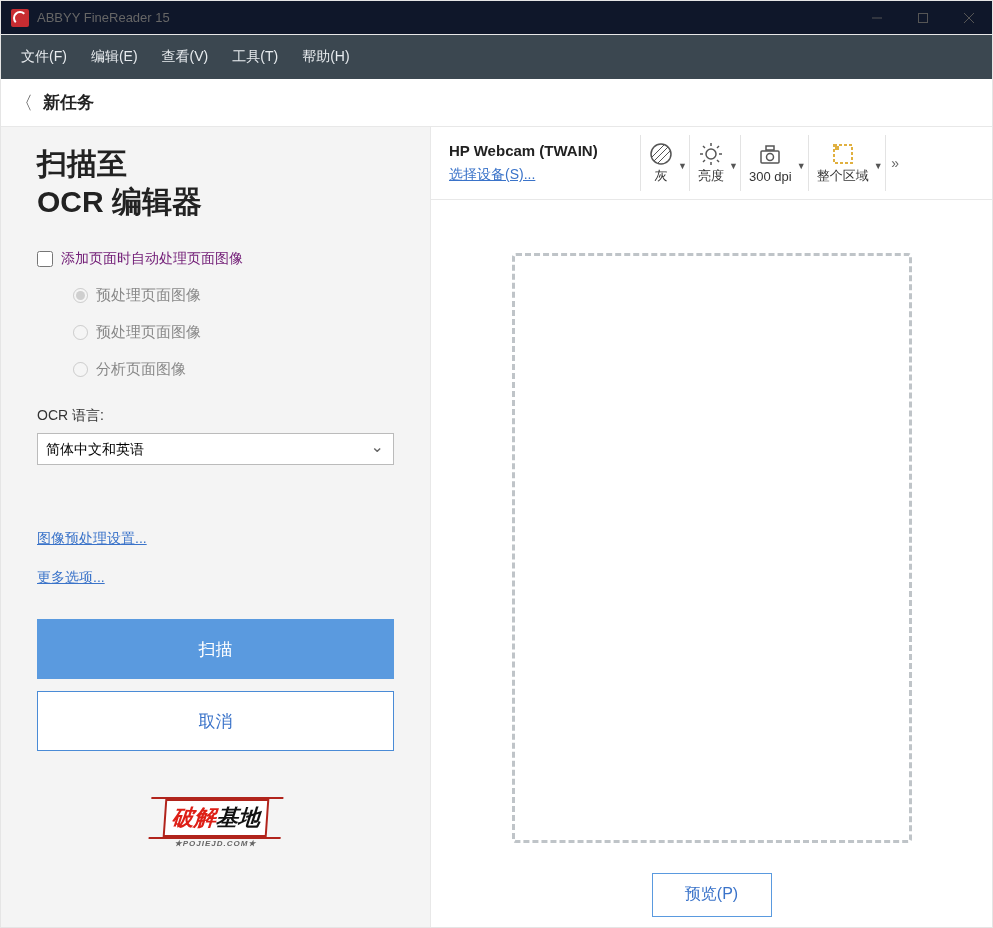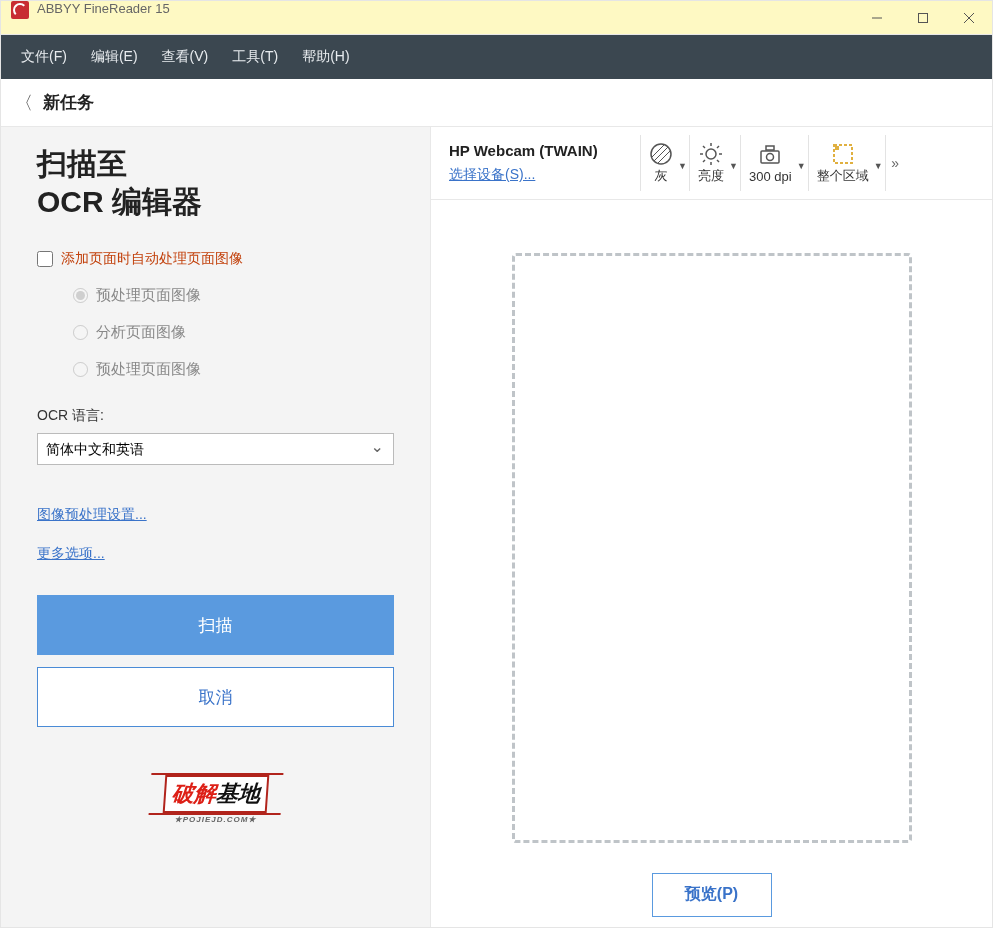--- a/index.html
+++ b/index.html
@@ -1,44 +1,44 @@
 <!DOCTYPE html>
 <html><head>
 <meta charset="utf-8">
 <style>
 * { box-sizing: border-box; margin: 0; padding: 0; font-family: "Microsoft YaHei", "Segoe UI", Arial, sans-serif; }
 body { width: 993px; height: 928px; background: #fff; overflow: hidden; border: 1px solid #e5e5e5; }
 
-.titlebar { height: 34px; display: flex; align-items: flex-start; background: #fef9c3; border-bottom: 1px solid #e8e8e8; }
+.titlebar { height: 34px; display: flex; align-items: center; background: #0f172a; border-bottom: 1px solid #e8e8e8; }
 .titlebar .app-icon { width: 18px; height: 18px; margin: 0 8px 0 10px; background: #c82d32; border-radius: 2px; position: relative; }
 .titlebar .app-icon::after { content: ""; position: absolute; width: 10px; height: 10px; border: 2px solid #fff; border-radius: 50%; top: 2px; left: 2px; border-right-color: transparent; border-bottom-color: transparent; }
 .titlebar .title { font-size: 13px; color: #666; }
 .titlebar .spacer { flex: 1; }
 .titlebar .winbtn { width: 46px; height: 34px; display: flex; align-items: center; justify-content: center; color: #555; font-size: 14px; cursor: pointer; }
 
 .menubar { height: 44px; background: #3b4750; display: flex; align-items: center; padding: 0 8px; }
 .menubar .item { color: #e8ecef; font-size: 14px; padding: 6px 12px; cursor: pointer; }
 
 .task-header { height: 48px; display: flex; align-items: center; padding: 0 14px; border-bottom: 1px solid #e8e8e8; }
 .task-header .back { font-size: 18px; color: #555; margin-right: 10px; cursor: pointer; }
 .task-header .label { font-size: 17px; font-weight: 600; color: #222; }
 
 .content { display: flex; height: calc(100% - 34px - 34px - 48px); }
 
 .left-panel { width: 430px; background: #f4f4f4; padding: 18px 36px; border-right: 1px solid #e8e8e8; }
 .left-panel h1 { font-size: 30px; font-weight: 700; color: #222; line-height: 1.25; margin-bottom: 30px; }
 .checkbox-row { display: flex; align-items: center; margin-bottom: 12px; }
 .checkbox-row input[type=checkbox] { width: 16px; height: 16px; margin-right: 8px; }
-.checkbox-row label { font-size: 14px; color: #c2410c; }
+.checkbox-row label { font-size: 14px; color: #701a75; }
 .radio-group { padding-left: 36px; margin-bottom: 28px; }
 .radio-row { display: flex; align-items: center; margin: 18px 0; }
 .radio-row input[type=radio] { width: 15px; height: 15px; margin-right: 8px; }
 .radio-row label { font-size: 15px; color: #888; }
 .field-label { font-size: 14px; color: #333; margin-bottom: 8px; }
-.select-wrap { position: relative; margin-bottom: 40px; border-radius: 16px; }
+.select-wrap { position: relative; margin-bottom: 64px; border-radius: 16px; }
 .select-wrap select { width: 100%; height: 32px; font-size: 14px; padding: 0 8px; border: 1px solid #bbb; background: #fff; appearance: none; }
 .select-wrap::after { content: "⌄"; position: absolute; right: 10px; top: 4px; font-size: 16px; color: #666; pointer-events: none; }
 .link { display: inline-block; font-size: 14px; color: #3a73c9; text-decoration: underline; margin-bottom: 20px; cursor: pointer; }
 .btn { width: 100%; height: 60px; font-size: 17px; border: 1px solid #4a8bd6; cursor: pointer; margin-top: 12px; }
 .btn-primary { background: #5a9adf; color: #fff; border-color: #5a9adf; }
 .btn-secondary { background: #fff; color: #3a73c9; }
 .stamp { margin-top: 48px; text-align: center; font-size: 22px; font-weight: 900; font-style: italic; }
 .stamp-inner { display: inline-block; padding: 2px 6px; border: 2px solid #b1241c; transform: skewX(-4deg); background: #fff; position: relative; }
 .stamp-inner::before, .stamp-inner::after { content:""; position:absolute; left:-16px; right:-16px; height:2px; background:#b1241c; }
 .stamp-inner::before { top:-4px; } .stamp-inner::after { bottom:-4px; }
@@ -52,21 +52,21 @@
 .device-link { font-size: 14px; color: #3a73c9; text-decoration: underline; cursor: pointer; }
 .tool { display: flex; flex-direction: column; align-items: center; justify-content: center; padding: 0 8px; border-left: 1px solid #e3e3e3; height: 56px; position: relative; cursor: pointer; }
 .tool .icon { font-size: 22px; color: #555; height: 26px; display:flex; align-items:center; }
 .tool .label { font-size: 13px; color: #333; }
 .tool .caret { position: absolute; right: 2px; top: 26px; font-size: 9px; color: #555; }
 .tool.with-caret { padding-right: 16px; }
 .more { border-left: 1px solid #e3e3e3; width: 20px; height: 56px; display:flex; align-items:center; justify-content:center; cursor:pointer; color:#666; font-size:14px; }
 
 .preview-area { flex: 1; display: flex; flex-direction: column; align-items: center; justify-content: center; padding: 20px; }
 .dashed-box { width: 400px; height: 590px; border: 3px dashed #bfc4c8; border-radius: 4px; }
-.preview-btn { margin-top: 30px; width: 120px; height: 44px; background: #fff; border: 1px solid #5a9adf; color: #3a73c9; font-size: 16px; cursor: pointer; font-weight: bold; }
+.preview-btn { margin-top: 30px; width: 120px; height: 44px; background: #fff; border: 1px solid #5a9adf; color: #3a73c9; font-size: 16px; cursor: pointer; }
 
 svg { display: block; }
 </style>
 </head>
 <body>
 
 <div class="titlebar">
   <div class="app-icon"></div>
   <div class="title">ABBYY FineReader 15</div>
   <div class="spacer"></div>
@@ -112,26 +112,26 @@
       <input type="checkbox" id="cb-auto" style="">
       <label for="cb-auto">添加页面时自动处理页面图像</label>
     </div>
 
     <div class="radio-group">
       <div class="radio-row">
         <input type="radio" name="proc" id="r1" checked="" disabled="" style="">
         <label for="r1">预处理页面图像</label>
       </div>
       <div class="radio-row">
+        <input type="radio" name="proc" id="r3" disabled="" style="">
+        <label for="r3">预处理页面图像</label>
+      </div>
+      <div class="radio-row">
         <input type="radio" name="proc" id="r2" disabled="" style="">
         <label for="r2">分析页面图像</label>
-      </div>
-      <div class="radio-row">
-        <input type="radio" name="proc" id="r3" disabled="" style="">
-        <label for="r3">预处理页面图像</label>
       </div>
     </div>
 
     <div class="field-label">OCR 语言:</div>
     <div class="select-wrap">
       <select>
         <option>简体中文和英语</option>
       </select>
     </div>
 

